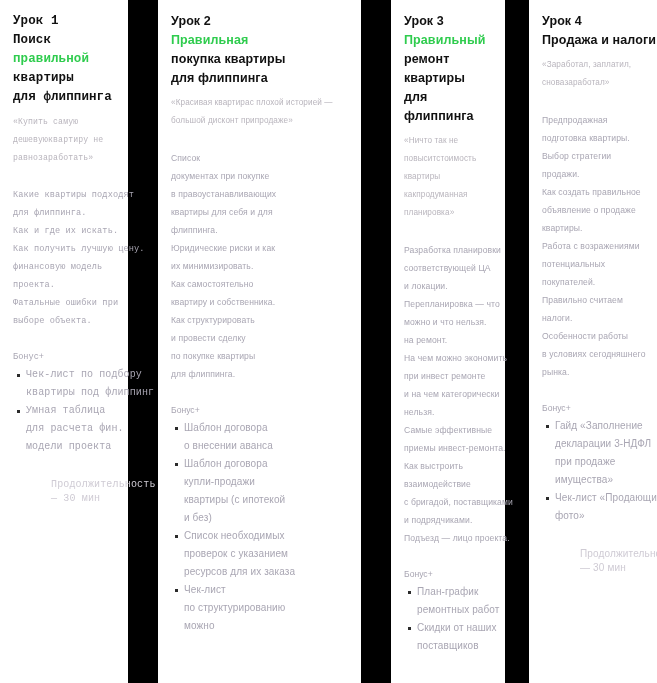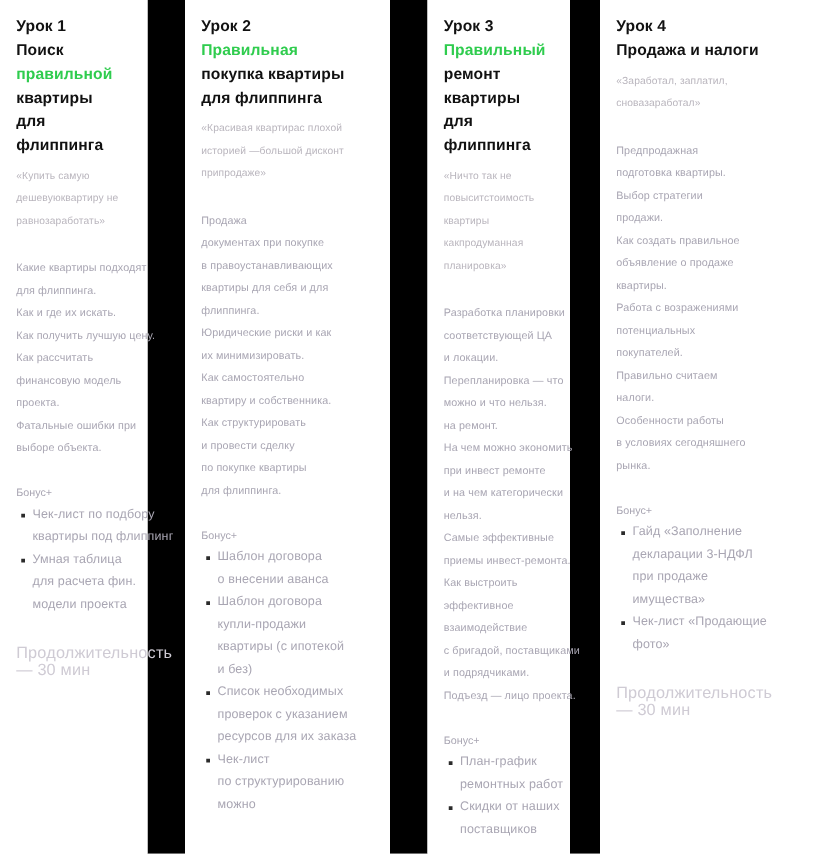--- a/index.html
+++ b/index.html
@@ -29,22 +29,22 @@
   .divider.d1 { width: 30px; }
   .divider.d2 { width: 30px; }
   .divider.d3 { width: 24px; }
   .col {
     flex: 0 0 auto;
     box-sizing: border-box;
     background: #ffffff;
     padding: 12px 12px 10px 13px;
     position: relative;
   }
-  .col-1 { width: 118px; }
-  .col-2 { width: 164px; }
+  .col-1 { width: 128px; font-family: Liberation Mono, monospace; }
+  .col-2 { width: 203px; }
   .col-3 { width: 114px; }
   .col-4 { width: 140px; }
 
   .lesson-no {
     font-size: 12.5px;
     font-weight: 700;
     line-height: 19px;
     color: #111111;
     letter-spacing: .1px;
   }
@@ -100,45 +100,45 @@
     top: 7.5px;
     width: 3px;
     height: 3px;
     background: #2b2b2b;
     border-radius: 0;
   }
   ul.bonus-list > li .ln { display: block; white-space: pre; }
 
   .duration {
     margin-top: 22px;
-    font-size: 13px;
+    font-size: 10px;
     line-height: 14px;
     color: #cfcbd4;
     letter-spacing: .15px;
+    margin-left: 38px;
   }
 </style>
 </head>
 <body>
 
 <div class="board">
 
   <div class="col col-1">
     <div class="lesson-no">Урок 1</div>
     <div class="lesson-title">
       <span>Поиск </span><span class="accent">правильной</span><span></span>
       <div>квартиры</div>
       <div>для флиппинга</div>
     </div>
     <div class="quote multiline"><span class="ln">«Купить самую дешевую</span><span class="ln">квартиру не равно</span><span class="ln">заработать»</span></div>
     <div class="body-text multiline">
         <span class="ln">Какие квартиры подходят</span>
         <span class="ln">для флиппинга.</span>
         <span class="ln">Как и где их искать.</span>
         <span class="ln">Как получить лучшую цену.</span>
-        <span class="ln">Как рассчитать</span>
         <span class="ln">финансовую модель</span>
         <span class="ln">проекта.</span>
         <span class="ln">Фатальные ошибки при</span>
         <span class="ln">выборе объекта.</span>
       </div>
     <div class="bonus">Бонус+</div>
     <ul class="bonus-list">
         <li>
           <span class="ln">Чек-лист по подбору</span>
           <span class="ln">квартиры под флиппинг</span>
@@ -156,21 +156,21 @@
 
   <div class="col col-2">
     <div class="lesson-no">Урок 2</div>
     <div class="lesson-title">
       <span></span><span class="accent">Правильная</span><span></span>
       <div>покупка квартиры</div>
       <div>для флиппинга</div>
     </div>
     <div class="quote multiline"><span class="ln">«Красивая квартира</span><span class="ln">с плохой историей —</span><span class="ln">большой дисконт при</span><span class="ln">продаже»</span></div>
     <div class="body-text multiline">
-        <span class="ln">Продажа</span>
+        <span class="ln">Список</span>
         <span class="ln">документах при покупке</span>
         <span class="ln">в правоустанавливающих</span>
         <span class="ln">квартиры для себя и для</span>
         <span class="ln">флиппинга.</span>
         <span class="ln">Юридические риски и как</span>
         <span class="ln">их минимизировать.</span>
         <span class="ln">Как самостоятельно</span>
         <span class="ln">квартиру и собственника.</span>
         <span class="ln">Как структурировать</span>
         <span class="ln">и провести сделку</span>
@@ -220,21 +220,20 @@
         <span class="ln">Перепланировка — что</span>
         <span class="ln">можно и что нельзя.</span>
         <span class="ln">на ремонт.</span>
         <span class="ln">На чем можно экономить</span>
         <span class="ln">при инвест ремонте</span>
         <span class="ln">и на чем категорически</span>
         <span class="ln">нельзя.</span>
         <span class="ln">Самые эффективные</span>
         <span class="ln">приемы инвест-ремонта.</span>
         <span class="ln">Как выстроить</span>
-        <span class="ln">эффективное</span>
         <span class="ln">взаимодействие</span>
         <span class="ln">с бригадой, поставщиками</span>
         <span class="ln">и подрядчиками.</span>
         <span class="ln">Подъезд — лицо проекта.</span>
       </div>
     <div class="bonus">Бонус+</div>
     <ul class="bonus-list">
         <li>
           <span class="ln">План-график</span>
           <span class="ln">ремонтных работ</span>

